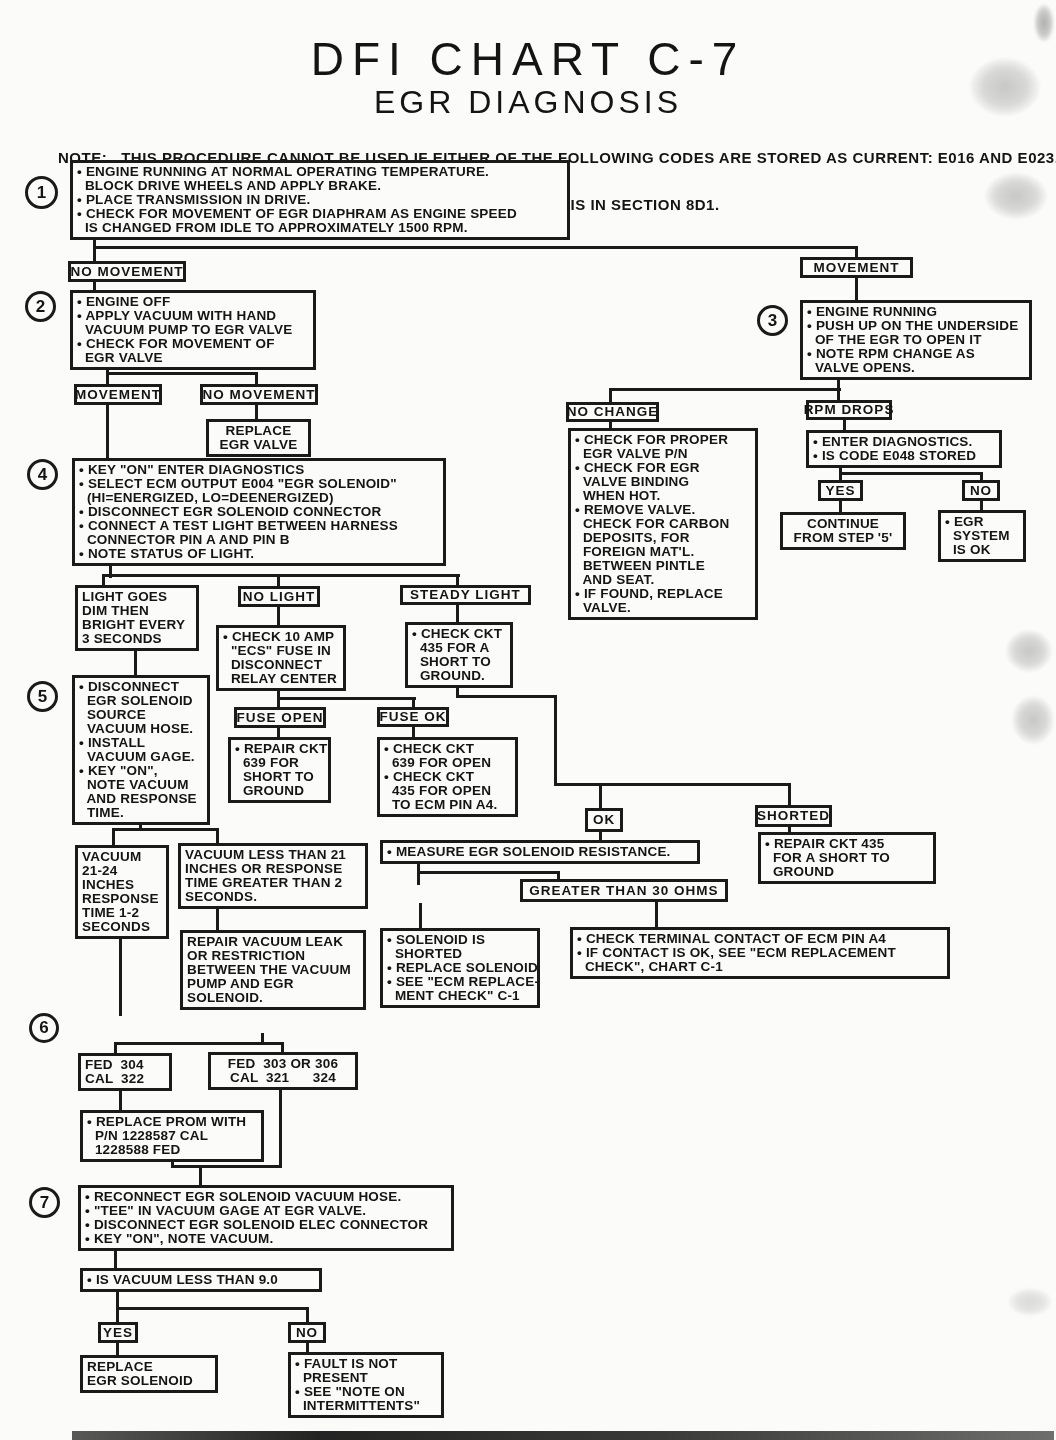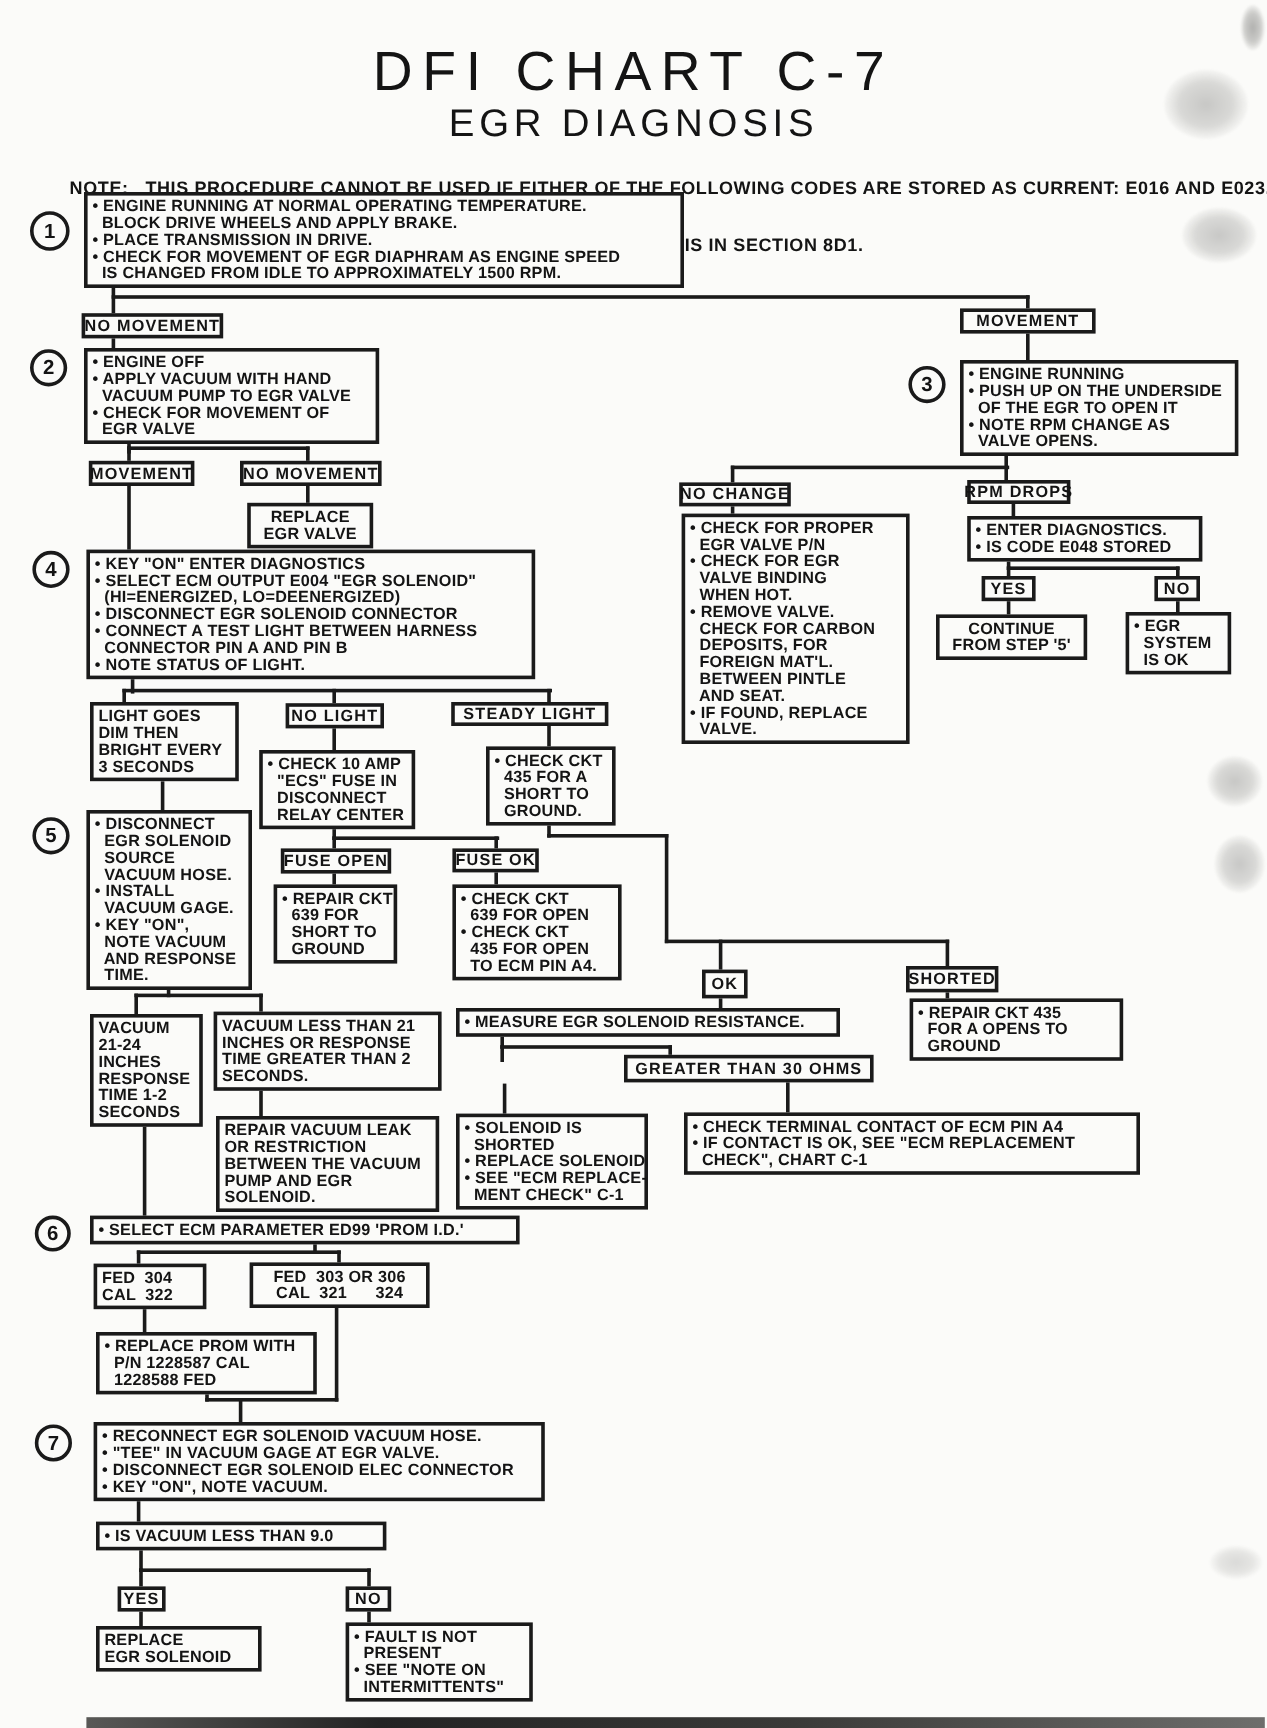--- a/index.html
+++ b/index.html
@@ -134,40 +134,39 @@
       <div class="node label" style="left: 806px; top: 400px; width: 86px; height: 20px; text-align: center;"><div class="tline">RPM DROPS</div></div>
       <div class="node box" style="left: 568px; top: 428px; width: 190px;"><div class="tline">• CHECK FOR PROPER</div><div class="tline">  EGR VALVE P/N</div><div class="tline">• CHECK FOR EGR</div><div class="tline">  VALVE BINDING</div><div class="tline">  WHEN HOT.</div><div class="tline">• REMOVE VALVE.</div><div class="tline">  CHECK FOR CARBON</div><div class="tline">  DEPOSITS, FOR</div><div class="tline">  FOREIGN MAT'L.</div><div class="tline">  BETWEEN PINTLE</div><div class="tline">  AND SEAT.</div><div class="tline">• IF FOUND, REPLACE</div><div class="tline">  VALVE.</div></div>
       <div class="node box" style="left: 806px; top: 430px; width: 196px;"><div class="tline">• ENTER DIAGNOSTICS.</div><div class="tline">• IS CODE E048 STORED</div></div>
       <div class="node label" style="left: 818px; top: 480px; width: 45px; height: 21px;"><div class="tline">YES</div></div>
       <div class="node label" style="left: 962px; top: 480px; width: 38px; height: 21px;"><div class="tline">NO</div></div>
       <div class="node center" style="left: 780px; top: 512px; width: 126px;"><div class="tline">CONTINUE</div><div class="tline">FROM STEP '5'</div></div>
       <div class="node box" style="left: 938px; top: 510px; width: 88px;"><div class="tline">• EGR</div><div class="tline">  SYSTEM</div><div class="tline">  IS OK</div></div>
       <div class="node box" style="left: 72px; top: 458px; width: 374px;"><div class="tline">• KEY "ON" ENTER DIAGNOSTICS</div><div class="tline">• SELECT ECM OUTPUT E004 "EGR SOLENOID"</div><div class="tline">  (HI=ENERGIZED, LO=DEENERGIZED)</div><div class="tline">• DISCONNECT EGR SOLENOID CONNECTOR</div><div class="tline">• CONNECT A TEST LIGHT BETWEEN HARNESS</div><div class="tline">  CONNECTOR PIN A AND PIN B</div><div class="tline">• NOTE STATUS OF LIGHT.</div></div>
       <div class="node box" style="left: 75px; top: 585px; width: 124px;"><div class="tline">LIGHT GOES</div><div class="tline">DIM THEN</div><div class="tline">BRIGHT EVERY</div><div class="tline">3 SECONDS</div></div>
       <div class="node label" style="left: 238px; top: 586px; width: 82px; height: 21px;"><div class="tline">NO LIGHT</div></div>
-      <div class="node label" style="left: 376px; top: 585px; width: 131px; height: 20px; align-items: flex-end;"><div class="tline">STEADY LIGHT</div></div>
+      <div class="node label" style="left: 400px; top: 585px; width: 131px; height: 20px; align-items: flex-end;"><div class="tline">STEADY LIGHT</div></div>
       <div class="node box" style="left: 216px; top: 625px; width: 130px;"><div class="tline">• CHECK 10 AMP</div><div class="tline">  "ECS" FUSE IN</div><div class="tline">  DISCONNECT</div><div class="tline">  RELAY CENTER</div></div>
       <div class="node box" style="left: 405px; top: 622px; width: 108px;"><div class="tline">• CHECK CKT</div><div class="tline">  435 FOR A</div><div class="tline">  SHORT TO</div><div class="tline">  GROUND.</div></div>
       <div class="node box" style="left: 72px; top: 675px; width: 138px;"><div class="tline">• DISCONNECT</div><div class="tline">  EGR SOLENOID</div><div class="tline">  SOURCE</div><div class="tline">  VACUUM HOSE.</div><div class="tline">• INSTALL</div><div class="tline">  VACUUM GAGE.</div><div class="tline">• KEY "ON",</div><div class="tline">  NOTE VACUUM</div><div class="tline">  AND RESPONSE</div><div class="tline">  TIME.</div></div>
       <div class="node label" style="left: 234px; top: 707px; width: 92px; height: 21px;"><div class="tline">FUSE OPEN</div></div>
       <div class="node label" style="left: 377px; top: 707px; width: 72px; height: 20px;"><div class="tline">FUSE OK</div></div>
       <div class="node box" style="left: 228px; top: 737px; width: 103px;"><div class="tline">• REPAIR CKT</div><div class="tline">  639 FOR</div><div class="tline">  SHORT TO</div><div class="tline">  GROUND</div></div>
       <div class="node box" style="left: 377px; top: 737px; width: 141px;"><div class="tline">• CHECK CKT</div><div class="tline">  639 FOR OPEN</div><div class="tline">• CHECK CKT</div><div class="tline">  435 FOR OPEN</div><div class="tline">  TO ECM PIN A4.</div></div>
       <div class="node label" style="left: 585px; top: 808px; width: 38px; height: 24px;"><div class="tline">OK</div></div>
       <div class="node label" style="left: 755px; top: 805px; width: 77px; height: 22px;"><div class="tline">SHORTED</div></div>
-      <div class="node box" style="left: 758px; top: 832px; width: 178px;"><div class="tline">• REPAIR CKT 435</div><div class="tline">  FOR A OPENS TO</div><div class="tline">  GROUND</div></div>
+      <div class="node box" style="left: 758px; top: 832px; width: 178px;"><div class="tline">• REPAIR CKT 435</div><div class="tline">  FOR A SHORT TO</div><div class="tline">  GROUND</div></div>
       <div class="node box" style="left: 75px; top: 845px; width: 94px;"><div class="tline">VACUUM</div><div class="tline">21-24</div><div class="tline">INCHES</div><div class="tline">RESPONSE</div><div class="tline">TIME 1-2</div><div class="tline">SECONDS</div></div>
       <div class="node box" style="left: 178px; top: 843px; width: 190px;"><div class="tline">VACUUM LESS THAN 21</div><div class="tline">INCHES OR RESPONSE</div><div class="tline">TIME GREATER THAN 2</div><div class="tline">SECONDS.</div></div>
       <div class="node box" style="left: 180px; top: 930px; width: 186px;"><div class="tline">REPAIR VACUUM LEAK</div><div class="tline">OR RESTRICTION</div><div class="tline">BETWEEN THE VACUUM</div><div class="tline">PUMP AND EGR</div><div class="tline">SOLENOID.</div></div>
       <div class="node box" style="left: 380px; top: 840px; width: 320px;"><div class="tline">• MEASURE EGR SOLENOID RESISTANCE.</div></div>
       <div class="node label" style="left: 380px; top: 930px; width: 98px; height: 38px;"><div class="tline">0-20 OHMS</div></div>
       <div class="node label" style="left: 520px; top: 879px; width: 208px; height: 23px;"><div class="tline">GREATER THAN 30 OHMS</div></div>
       <div class="node box" style="left: 380px; top: 928px; width: 160px;"><div class="tline">• SOLENOID IS</div><div class="tline">  SHORTED</div><div class="tline">• REPLACE SOLENOID</div><div class="tline">• SEE "ECM REPLACE-</div><div class="tline">  MENT CHECK" C-1</div></div>
       <div class="node box" style="left: 570px; top: 927px; width: 380px;"><div class="tline">• CHECK TERMINAL CONTACT OF ECM PIN A4</div><div class="tline">• IF CONTACT IS OK, SEE "ECM REPLACEMENT</div><div class="tline">  CHECK", CHART C-1</div></div>
-      <div class="node box" style="left: 75px; top: 1013px; width: 358px;"><div class="tline">• SELECT ECM PARAMETER ED99 'PROM I.D.'</div></div>
       <div class="node box" style="left: 78px; top: 1053px; width: 94px;"><div class="tline">FED  304</div><div class="tline">CAL  322</div></div>
       <div class="node center" style="left: 208px; top: 1052px; width: 150px;"><div class="tline">FED  303 OR 306</div><div class="tline">CAL  321      324</div></div>
       <div class="node box" style="left: 80px; top: 1110px; width: 184px;"><div class="tline">• REPLACE PROM WITH</div><div class="tline">  P/N 1228587 CAL</div><div class="tline">  1228588 FED</div></div>
       <div class="node box" style="left: 78px; top: 1185px; width: 376px;"><div class="tline">• RECONNECT EGR SOLENOID VACUUM HOSE.</div><div class="tline">• "TEE" IN VACUUM GAGE AT EGR VALVE.</div><div class="tline">• DISCONNECT EGR SOLENOID ELEC CONNECTOR</div><div class="tline">• KEY "ON", NOTE VACUUM.</div></div>
       <div class="node box" style="left: 80px; top: 1268px; width: 242px;"><div class="tline">• IS VACUUM LESS THAN 9.0</div></div>
       <div class="node label" style="left: 98px; top: 1322px; width: 40px; height: 21px;"><div class="tline">YES</div></div>
       <div class="node label" style="left: 288px; top: 1322px; width: 38px; height: 21px;"><div class="tline">NO</div></div>
       <div class="node box" style="left: 80px; top: 1355px; width: 138px;"><div class="tline">REPLACE</div><div class="tline">EGR SOLENOID</div></div>
       <div class="node box" style="left: 288px; top: 1352px; width: 156px;"><div class="tline">• FAULT IS NOT</div><div class="tline">  PRESENT</div><div class="tline">• SEE "NOTE ON</div><div class="tline">  INTERMITTENTS"</div></div>
     </div>

